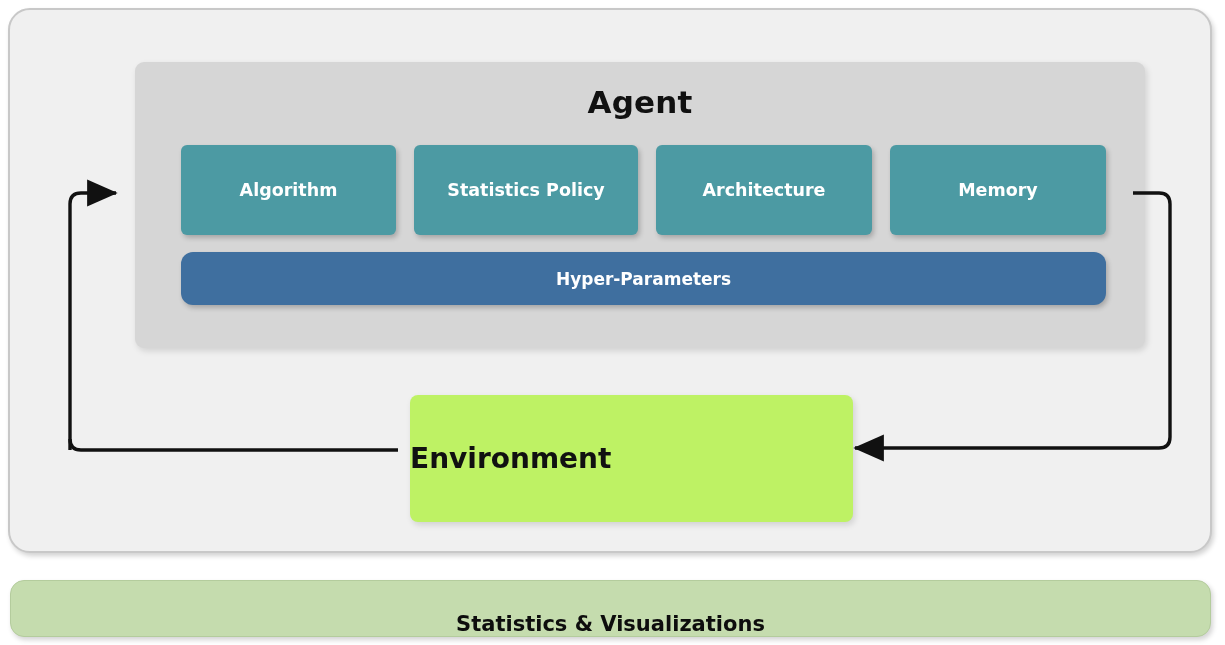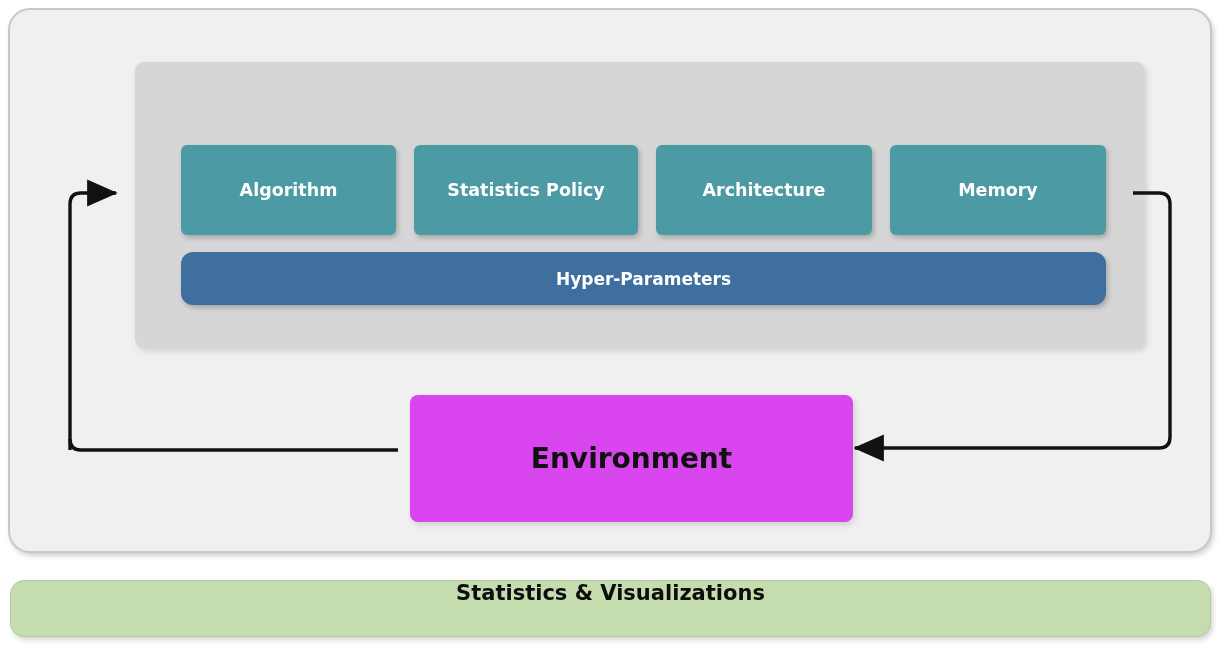--- a/index.html
+++ b/index.html
@@ -102,26 +102,25 @@
     box-sizing: border-box;
   }
 
   
   #environment-box {
     position: absolute;
     left: 400px;
     top: 385px;
     width: 443px;
     height: 127px;
-    background: #d946ef;
+    background: #bef264;
     border-radius: 8px;
     box-shadow: 2px 3px 6px rgba(0,0,0,0.13);
     display: flex;
     align-items: center;
-    justify-content: center;
     font-size: 28px;
     font-weight: bold;
     color: #111111;
     box-sizing: border-box;
   }
 
   
   #arrow-layer {
     position: absolute;
     left: 0;
@@ -137,34 +136,35 @@
     left: 10px;
     top: 580px;
     width: 1201px;
     height: 57px;
     box-sizing: border-box;
     background: #c5dcae;
     border: 1px solid #b4cc9d;
     border-radius: 14px;
     box-shadow: 2px 3px 5px rgba(0,0,0,0.17);
     display: flex;
-    align-items: flex-start;
+    align-items: flex-end;
     justify-content: center;
     font-size: 21px;
     font-weight: bold;
     color: #0d0d0d;
   }
 </style>
 </head>
 <body>
 
 <div id="system-container">
 
   <div id="agent-panel">
 
+    <div id="agent-title">Agent</div>
 
     <div id="component-row">
       <div class="component-box w-algorithm">
         <span>Algorithm</span>
       </div>
       <div class="component-box w-exploration">
         <span>Statistics Policy</span>
       </div>
       <div class="component-box w-architecture">
         <span>Architecture</span>

